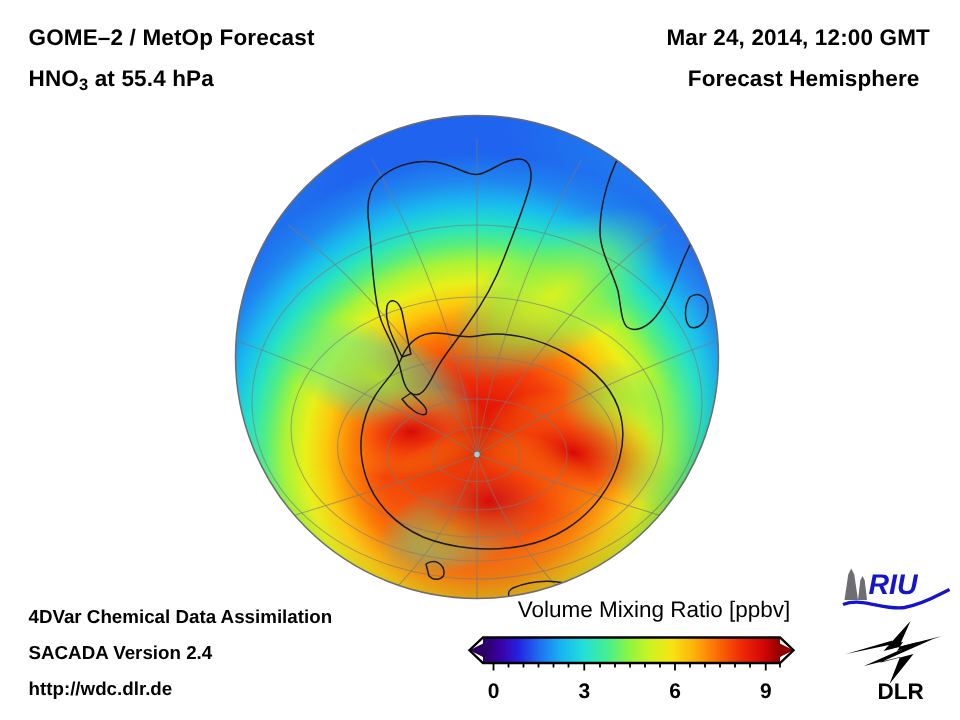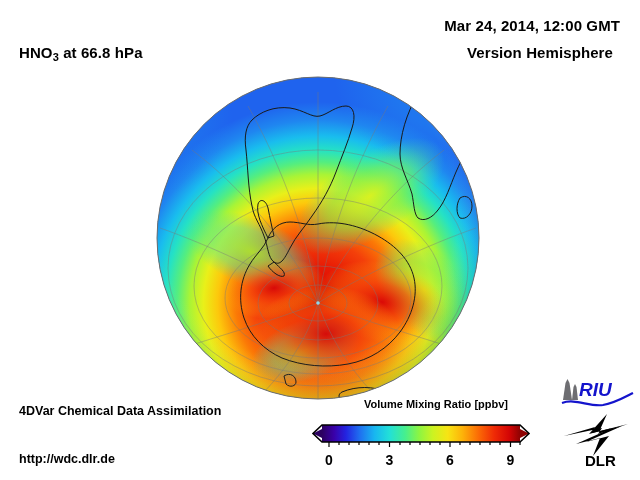--- a/index.html
+++ b/index.html
@@ -10,43 +10,44 @@
   .hdr{position:absolute;font-weight:bold;font-size:15px;letter-spacing:.1px;white-space:nowrap;}
   #hdr-l1{left:19px;top:17px;}
   #hdr-l2{left:19px;top:44px;}
   #hdr-r1{right:20px;top:17px;text-align:center;}
   #hdr-r2{right:27px;top:44px;text-align:right;}
   .sub{font-size:11px;vertical-align:baseline;position:relative;top:3px;}
 
   #globe-wrap{position:absolute;left:156px;top:76px;width:324px;height:324px;}
 
   #cb-title{position:absolute;left:336px;top:398px;width:200px;text-align:center;
-            font-weight:bold;font-size:11px;white-space:nowrap;}
+            font-weight:normal;font-size:15px;white-space:nowrap;}
   #cbar{position:absolute;left:306px;top:418px;width:230px;height:30px;}
   .cb-lab{position:absolute;top:452px;font-weight:bold;font-size:14px;
           text-align:center;width:30px;}
 
   .cred{position:absolute;left:19px;font-weight:bold;font-size:12.5px;white-space:nowrap;}
   #cr0{top:404px;text-align:right;} #cr1{top:428px;} #cr2{top:452px;}
 
   #riu{position:absolute;left:559px;top:374px;width:76px;height:34px;}
   #dlr{position:absolute;left:562px;top:412px;width:70px;height:58px;text-align:center;}
 </style>
 </head>
 <body>
 
 <div id="page">
 
+  <div class="hdr" id="hdr-l1">GOME–2 / MetOp Forecast</div>
 
   <div class="hdr" id="hdr-l2">
-    <span>HNO</span><span class="sub">3</span><span> at 66.8 hPa</span>
+    <span>HNO</span><span class="sub">3</span><span> at 55.4 hPa</span>
   </div>
 
   <div class="hdr" id="hdr-r1">Mar 24, 2014, 12:00 GMT</div>
-  <div class="hdr" id="hdr-r2">Version Hemisphere</div>
+  <div class="hdr" id="hdr-r2">Forecast Hemisphere</div>
 
   <div id="globe-wrap">
     <svg viewBox="0 0 324 324" width="324" height="324">
       <defs>
         <clipPath id="disc">
             <circle cx="162" cy="162" r="161"></circle>
           </clipPath>
 
         <radialGradient id="plume" cx="50%" cy="70%" r="62%">
           <stop offset="0%" stop-color="#d40505"></stop>
@@ -231,20 +232,21 @@
       </g>
     </svg>
   </div>
 
   <div class="cb-lab" style="left:314px">0</div>
   <div class="cb-lab" style="left:374.5px">3</div>
   <div class="cb-lab" style="left:435px">6</div>
   <div class="cb-lab" style="left:495.5px">9</div>
 
   <div class="cred" id="cr0">4DVar Chemical Data Assimilation</div>
+  <div class="cred" id="cr1">SACADA Version 2.4</div>
   <div class="cred" id="cr2">http://wdc.dlr.de</div>
 
   <div id="riu">
     <svg viewBox="0 0 76 34" width="76" height="34">
       <g fill="#6e6e72">
         <path d="M4 26 L6.5 9 L8.5 5 L10.5 9 L13 26 Z"></path>
         <path d="M13 26 L14.5 13 L16 10 L17.5 13 L19 26 Z"></path>
       </g>
       <text x="20" y="22" font-family="Liberation Sans, sans-serif" font-size="19" font-weight="bold" font-style="italic" fill="#1414cc">RIU</text>
       <path d="M3 29 C 16 24, 30 33, 44 31 C 56 29, 66 23, 74 19" fill="none" stroke="#1414cc" stroke-width="2.2"></path>

